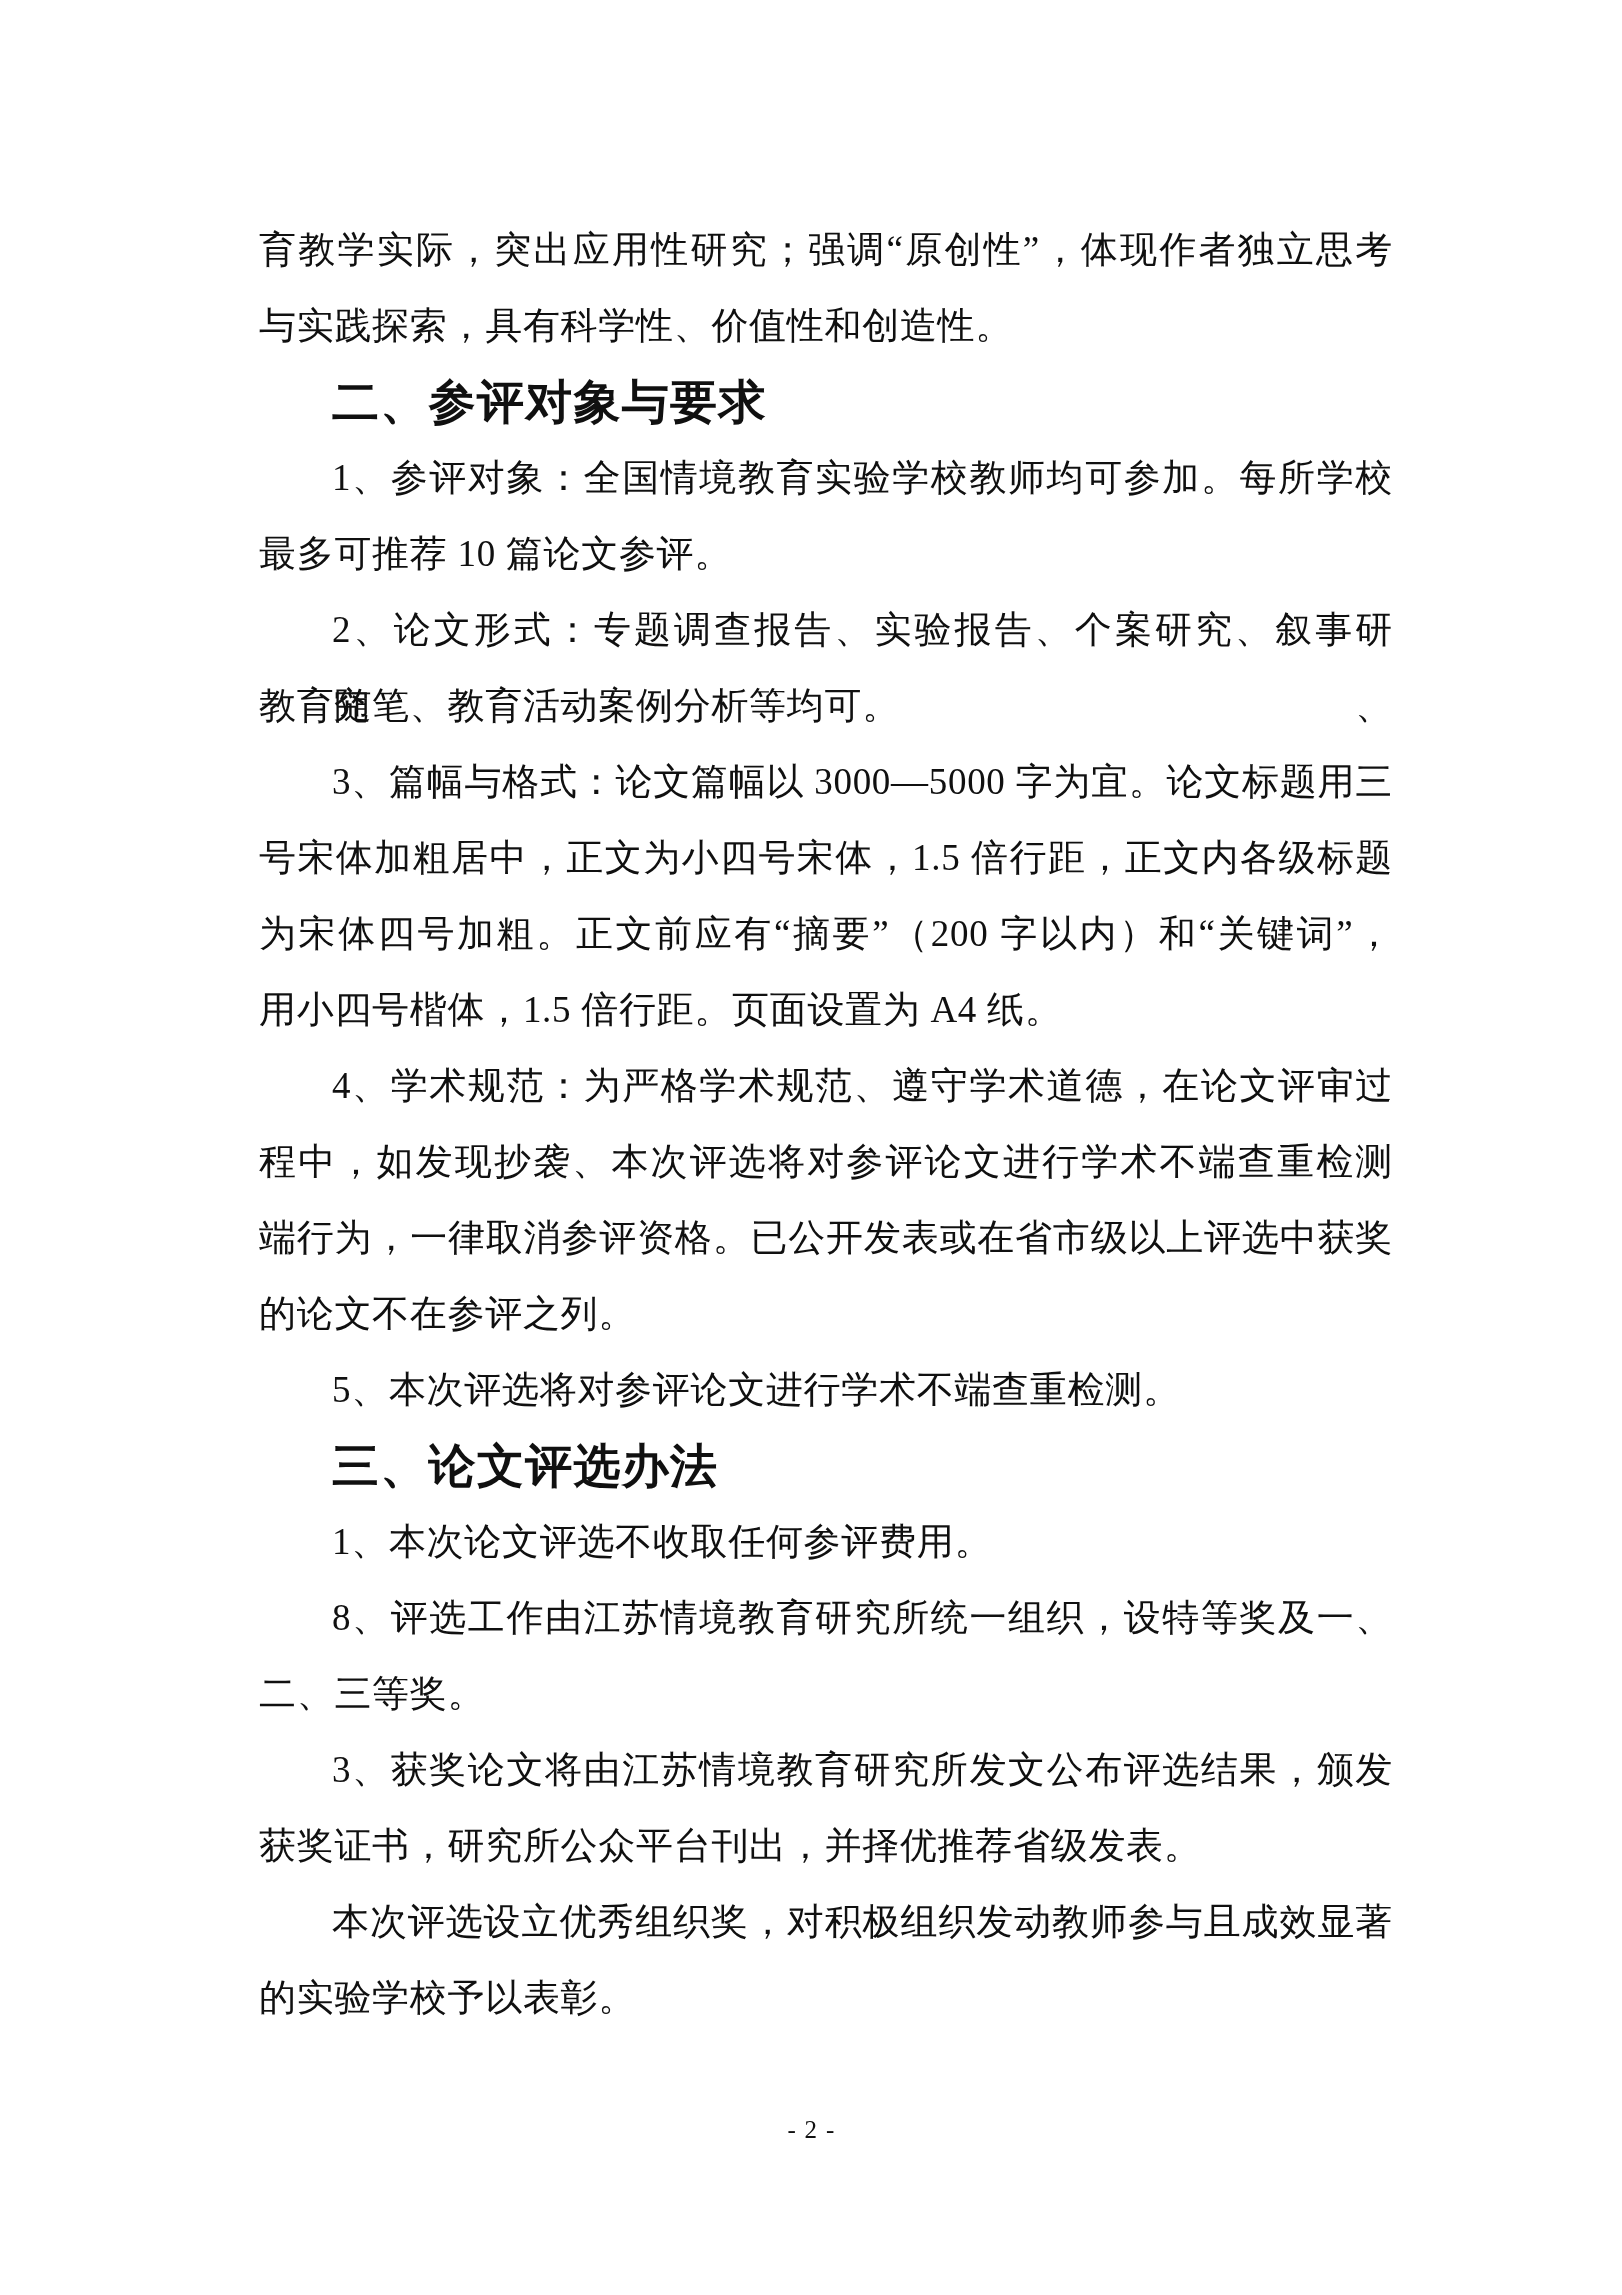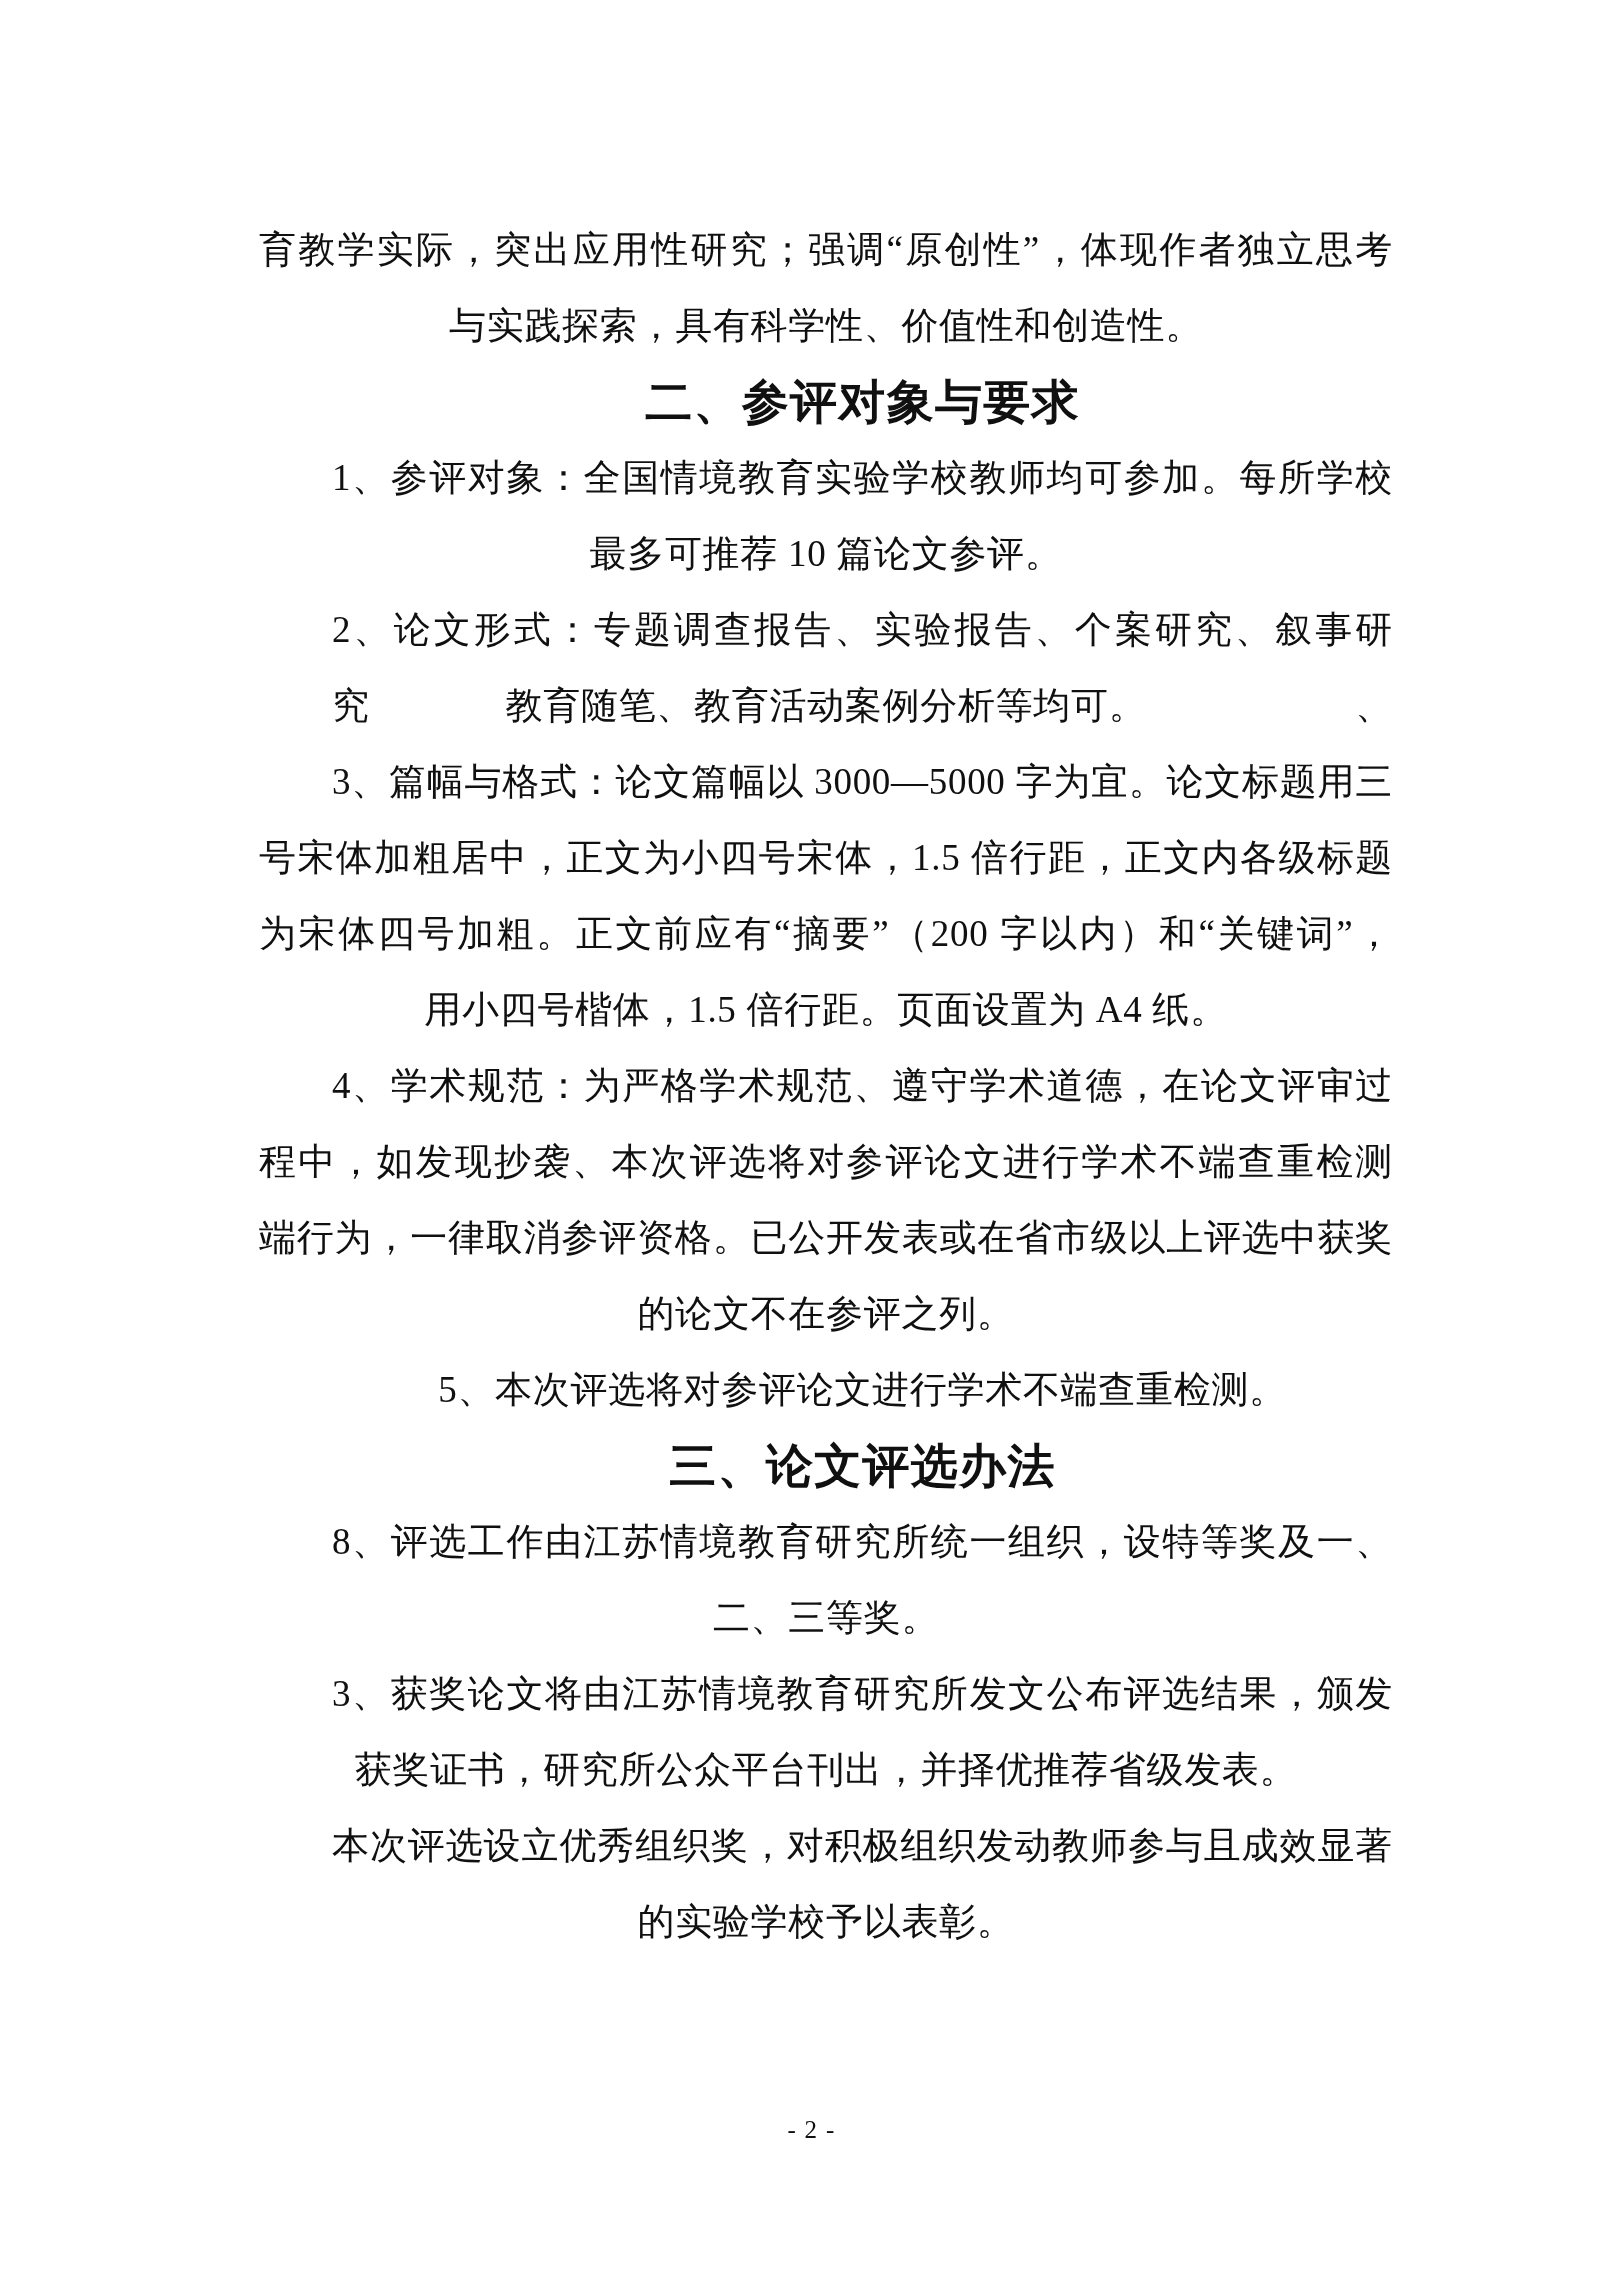--- a/index.html
+++ b/index.html
@@ -24,21 +24,21 @@
     position: absolute;
     left: 259px;
     top: 212px;
     width: 1134px;
   }
   .line {
     height: 76px;
     line-height: 76px;
     font-size: 37px;
     white-space: nowrap;
-    text-align: center;
+    text-align: left;
     letter-spacing: 0.7px;
   }
   .line.justify {
     white-space: normal;
     text-align: justify;
     text-align-last: justify;
     text-justify: inter-character;
   }
   .line.indent {
     padding-left: 73px;
@@ -78,20 +78,21 @@
       <div class="line indent justify">3、篇幅与格式：论文篇幅以 3000—5000 字为宜。论文标题用三</div>
       <div class="line justify">号宋体加粗居中，正文为小四号宋体，1.5 倍行距，正文内各级标题</div>
       <div class="line justify">为宋体四号加粗。正文前应有“摘要”（200 字以内）和“关键词”，</div>
       <div class="line">用小四号楷体，1.5 倍行距。页面设置为 A4 纸。</div>
       <div class="line indent justify">4、学术规范：为严格学术规范、遵守学术道德，在论文评审过</div>
       <div class="line justify">程中，如发现抄袭、本次评选将对参评论文进行学术不端查重检测</div>
       <div class="line justify">端行为，一律取消参评资格。已公开发表或在省市级以上评选中获奖</div>
       <div class="line">的论文不在参评之列。</div>
       <div class="line indent">5、本次评选将对参评论文进行学术不端查重检测。</div>
       <div class="line heading indent">三、论文评选办法</div>
+      <div class="line indent">1、本次论文评选不收取任何参评费用。</div>
       <div class="line indent justify">8、评选工作由江苏情境教育研究所统一组织，设特等奖及一、</div>
       <div class="line">二、三等奖。</div>
       <div class="line indent justify">3、获奖论文将由江苏情境教育研究所发文公布评选结果，颁发</div>
       <div class="line">获奖证书，研究所公众平台刊出，并择优推荐省级发表。</div>
       <div class="line indent justify">本次评选设立优秀组织奖，对积极组织发动教师参与且成效显著</div>
       <div class="line">的实验学校予以表彰。</div>
     </div>
   <div class="footer">
     <span class="pagenum">- 2 -</span>
   </div>

